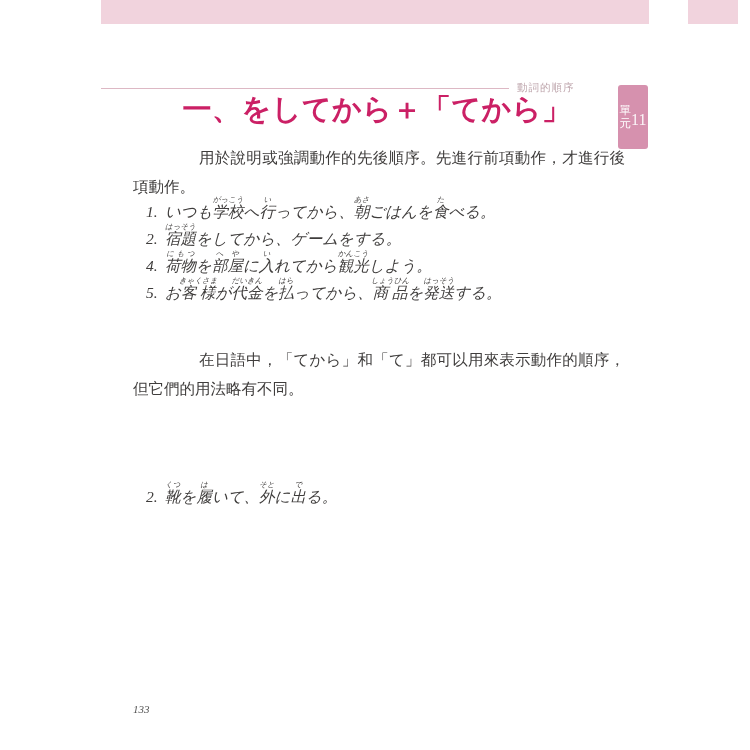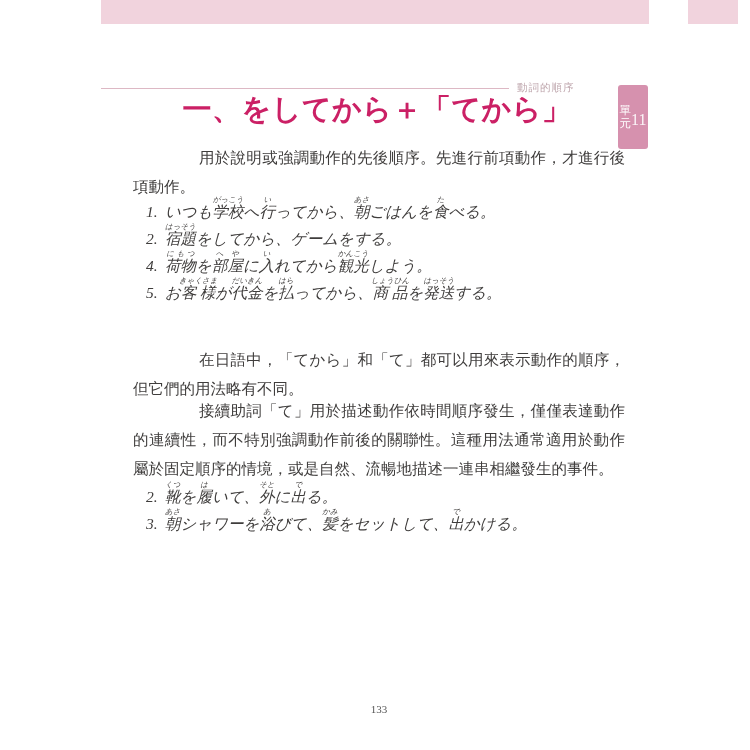--- a/index.html
+++ b/index.html
@@ -42,21 +42,21 @@
   .ex-list { position:absolute; left:146px; width:486px; }
   .ex-list-1 { top:196px; }
   .ex-list-2 { top:481px; }
   .ex-item { height:27px; line-height:27px; font-size:15.5px; white-space:nowrap;font-style:italic; }
   .ex-num { display:inline-block; width:19px; }
   ruby { ruby-position:over; }
   rt { font-size:7.5px; line-height:1; letter-spacing:0; }
 
   .page-number {
     position:absolute; top:703px; left:133px; width:492px;
-    text-align:center; font-size:11px; color:#555;
+    font-size:11px; color:#555;font-style:italic;
   }
 </style>
 </head>
 <body>
 
 <div class="page">
 
   <div class="band band-left"></div>
   <div class="band band-right"></div>
 
@@ -76,22 +76,20 @@
 
   <div class="ex-list ex-list-1" id="list-tekara">
       <div class="ex-item"><span class="ex-num">1.</span><span>いつも<ruby>学校<rt>がっこう</rt></ruby>へ<ruby>行<rt>い</rt></ruby>ってから、<ruby>朝<rt>あさ</rt></ruby>ごはんを<ruby>食<rt>た</rt></ruby>べる。</span></div>
       <div class="ex-item"><span class="ex-num">2.</span><span><ruby>宿題<rt>はっそう</rt></ruby>をしてから、ゲームをする。</span></div>
       <div class="ex-item"><span class="ex-num">4.</span><span><ruby>荷物<rt>にもつ</rt></ruby>を<ruby>部屋<rt>へや</rt></ruby>に<ruby>入<rt>い</rt></ruby>れてから<ruby>観光<rt>かんこう</rt></ruby>しよう。</span></div>
       <div class="ex-item"><span class="ex-num">5.</span><span>お<ruby>客様<rt>きゃくさま</rt></ruby>が<ruby>代金<rt>だいきん</rt></ruby>を<ruby>払<rt>はら</rt></ruby>ってから、<ruby>商品<rt>しょうひん</rt></ruby>を<ruby>発送<rt>はっそう</rt></ruby>する。</span></div>
     </div>
 
   <p class="para para-2">在日語中，「てから」和「て」都可以用來表示動作的順序，但它們的用法略有不同。</p>
 
-  <p class="para para-3">接續助詞「て」用於描述動作依時間順序發生，僅僅表達動作的連續性，而不特別強調動作前後的關聯性。這種用法通常適用於動作屬於固定順序的情境，或是自然、流暢地描述一連串相繼發生的事件。</p>
 
   <div class="ex-list ex-list-2" id="list-te">
       <div class="ex-item"><span class="ex-num">2.</span><span><ruby>靴<rt>くつ</rt></ruby>を<ruby>履<rt>は</rt></ruby>いて、<ruby>外<rt>そと</rt></ruby>に<ruby>出<rt>で</rt></ruby>る。</span></div>
-      <div class="ex-item"><span class="ex-num">3.</span><span><ruby>朝<rt>あさ</rt></ruby>シャワーを<ruby>浴<rt>あ</rt></ruby>びて、<ruby>髪<rt>かみ</rt></ruby>をセットして、<ruby>出<rt>で</rt></ruby>かける。</span></div>
     </div>
 
   <div class="page-number">133</div>
 
 </div>
 
 </body></html>

